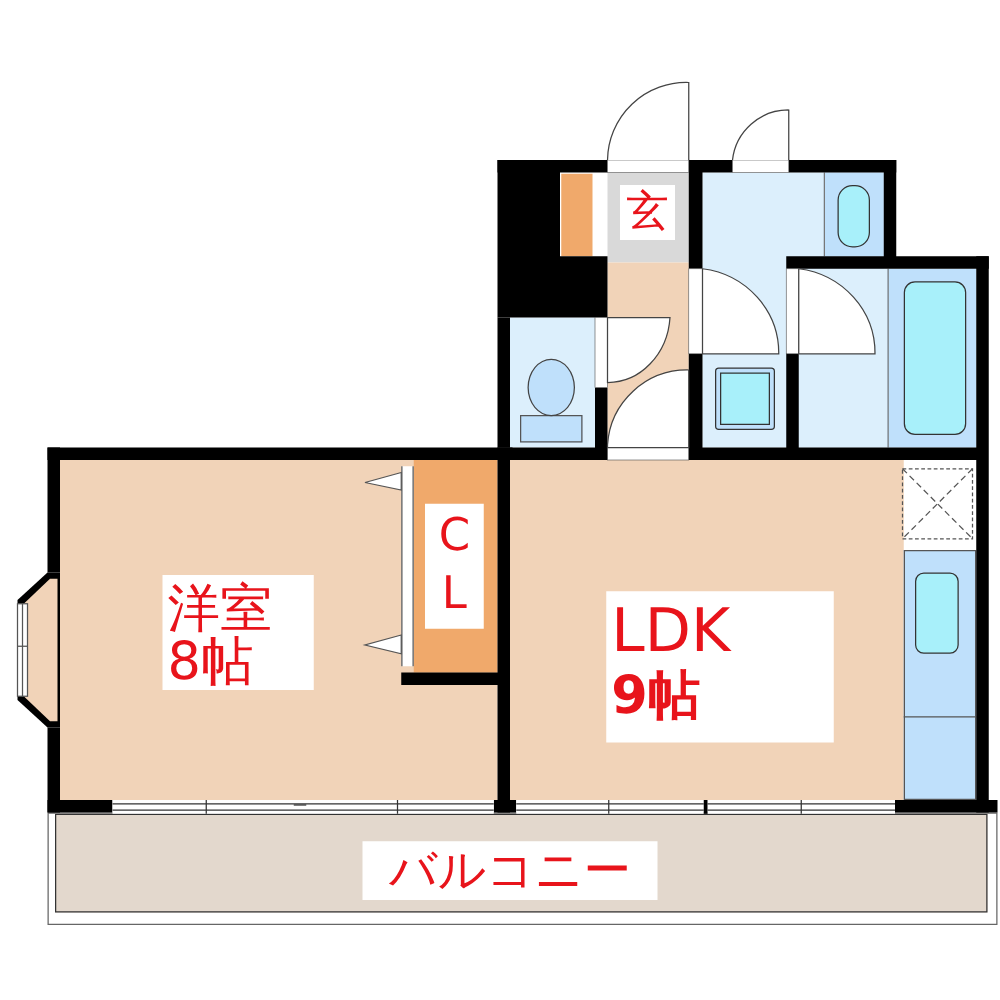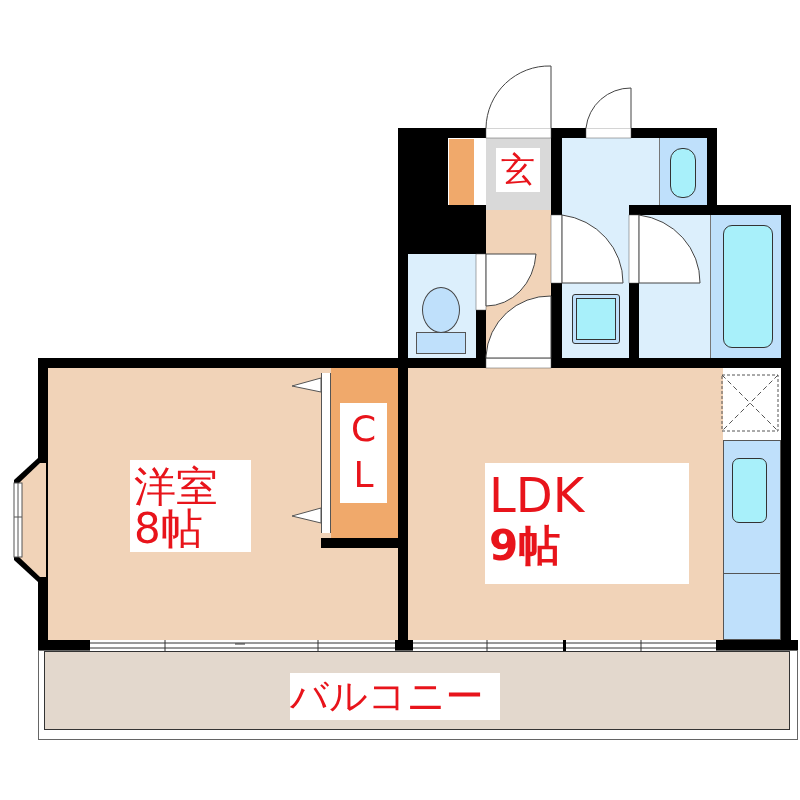--- a/index.html
+++ b/index.html
@@ -7,21 +7,21 @@
   .wall{position:absolute;background:#000;}
   .label-box{position:absolute;background:#fff;color:#e8141b;line-height:1;}
   .room{position:absolute;}
   svg{position:absolute;left:0;top:0;}
 </style>
 </head>
 <body>
 
 <div class="room" style="left:38px;top:650px;width:760px;height:90px;border:1px solid #666;background:#fff;box-sizing:border-box;"></div>
 <div class="room" style="left:44px;top:651px;width:746px;height:79px;background:#e3d8cd;border:1px solid #333;box-sizing:border-box;"></div>
-<div class="label-box" style="left:290px;top:673px;width:210px;height:47px;font-size:38px;text-align:left;padding-top:4px;box-sizing:border-box;">バルコニー</div>
+<div class="label-box" style="left:290px;top:673px;width:236px;height:47px;font-size:38px;text-align:center;padding-top:4px;box-sizing:border-box;">バルコニー</div>
 
 <div class="room" style="left:48px;top:368px;width:350px;height:272px;background:#f1d3b8;"></div>
 
 <div class="room" style="left:408px;top:368px;width:315px;height:272px;background:#f1d3b8;"></div>
 
 <div class="room" style="left:723px;top:440px;width:58px;height:200px;background:#bfe0fb;border:1px solid #555;box-sizing:border-box;"></div>
 <div class="room" style="left:723px;top:573px;width:58px;height:1px;background:#555;"></div>
 <div class="room" style="left:732px;top:458px;width:35px;height:65px;background:#a8f0fa;border:1px solid #333;border-radius:7px;box-sizing:border-box;"></div>
 
 <div class="room" style="left:331px;top:368px;width:67px;height:170px;background:#f0a96b;"></div>
@@ -125,16 +125,16 @@
     <line x1="487" y1="640" x2="487" y2="651" stroke="#333" stroke-width="1"></line>
     <line x1="641" y1="640" x2="641" y2="651" stroke="#333" stroke-width="1"></line>
     <rect x="563" y="640" width="3" height="11" fill="#000"></rect>
   </g>
 </svg>
 
 <div class="label-box" style="left:130px;top:460px;width:121px;height:92px;font-size:42px;padding:6px 4px;box-sizing:border-box;">
   <div>洋室</div>
   <div style="">8帖</div>
 </div>
-<div class="label-box" style="left:485px;top:463px;width:204px;height:121px;font-size:48px;padding:8px 4px;box-sizing:border-box;">
+<div class="label-box" style="left:485px;top:473px;width:182px;height:121px;font-size:48px;padding:8px 4px;box-sizing:border-box;">
   <div>LDK</div>
   <div style="margin-top:6px;font-size:42px;font-weight:bold;">9帖</div>
 </div>
 
 </body></html>

